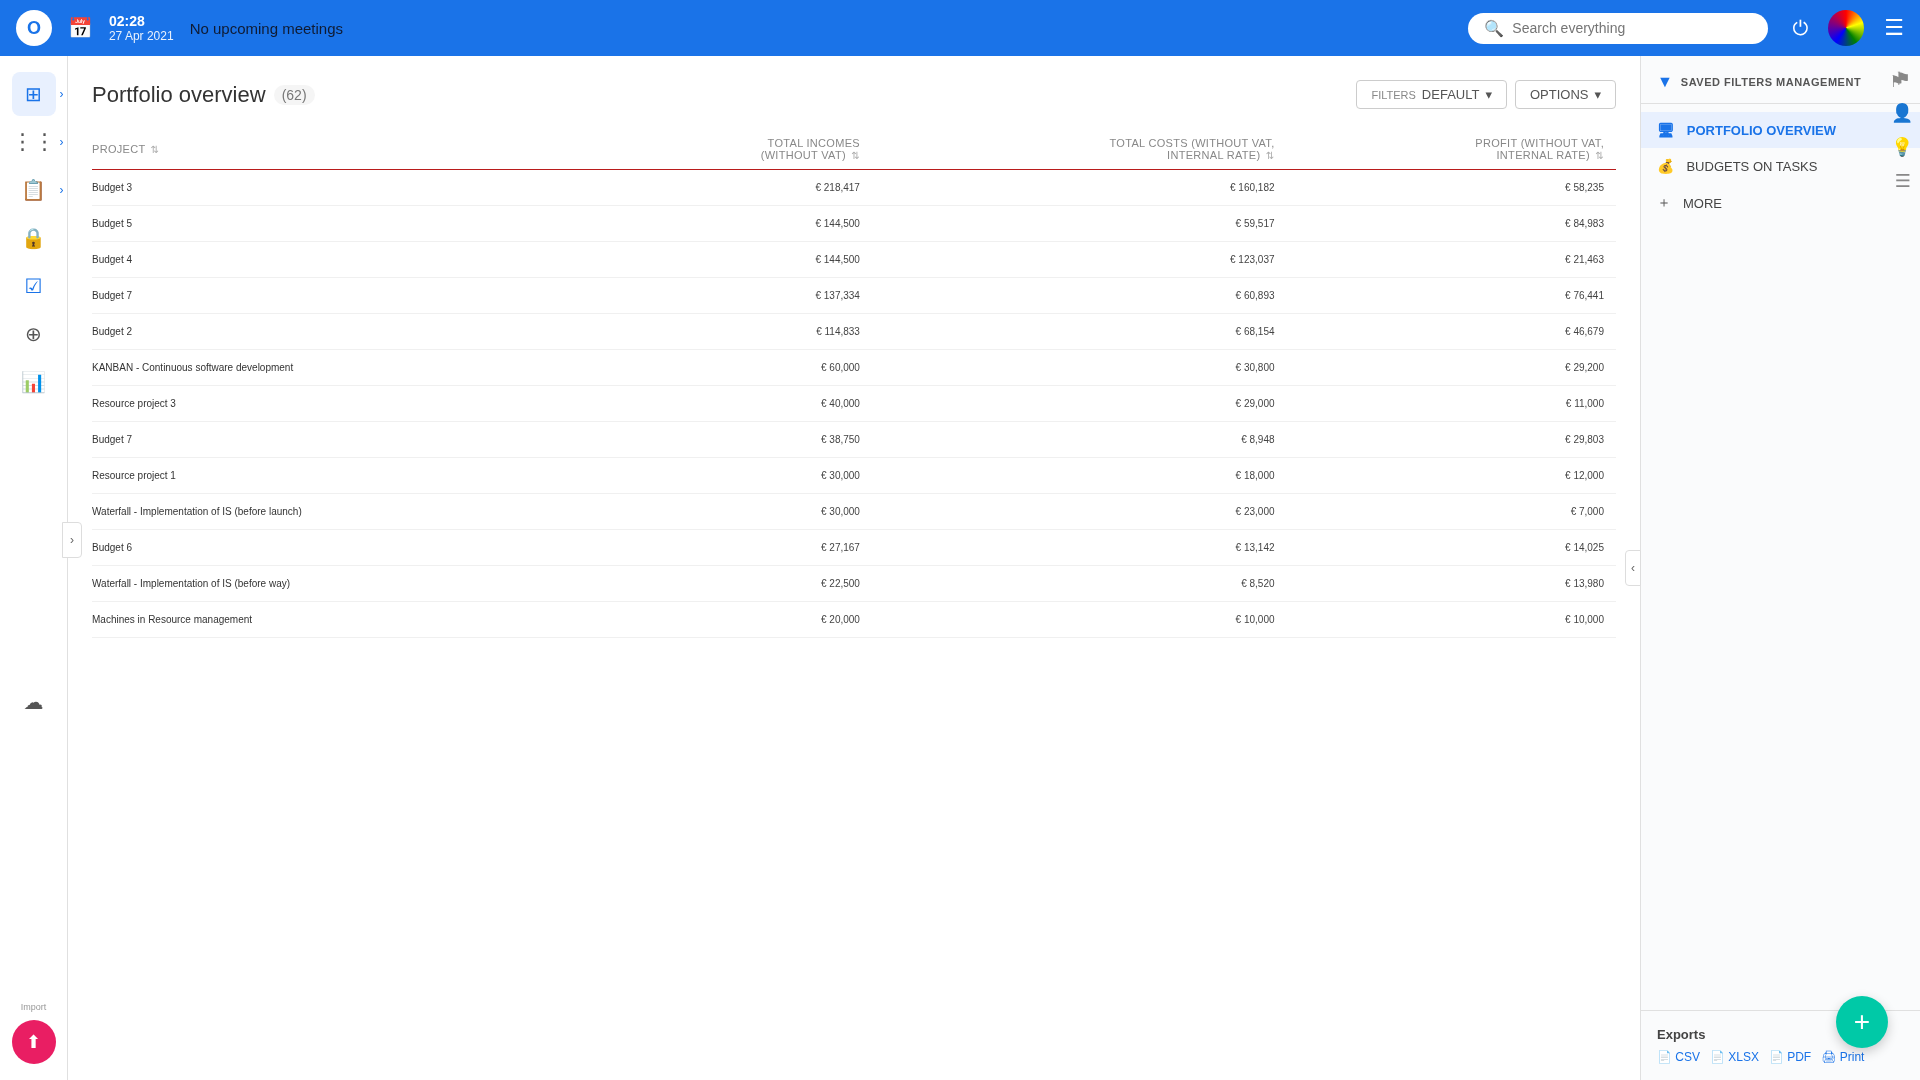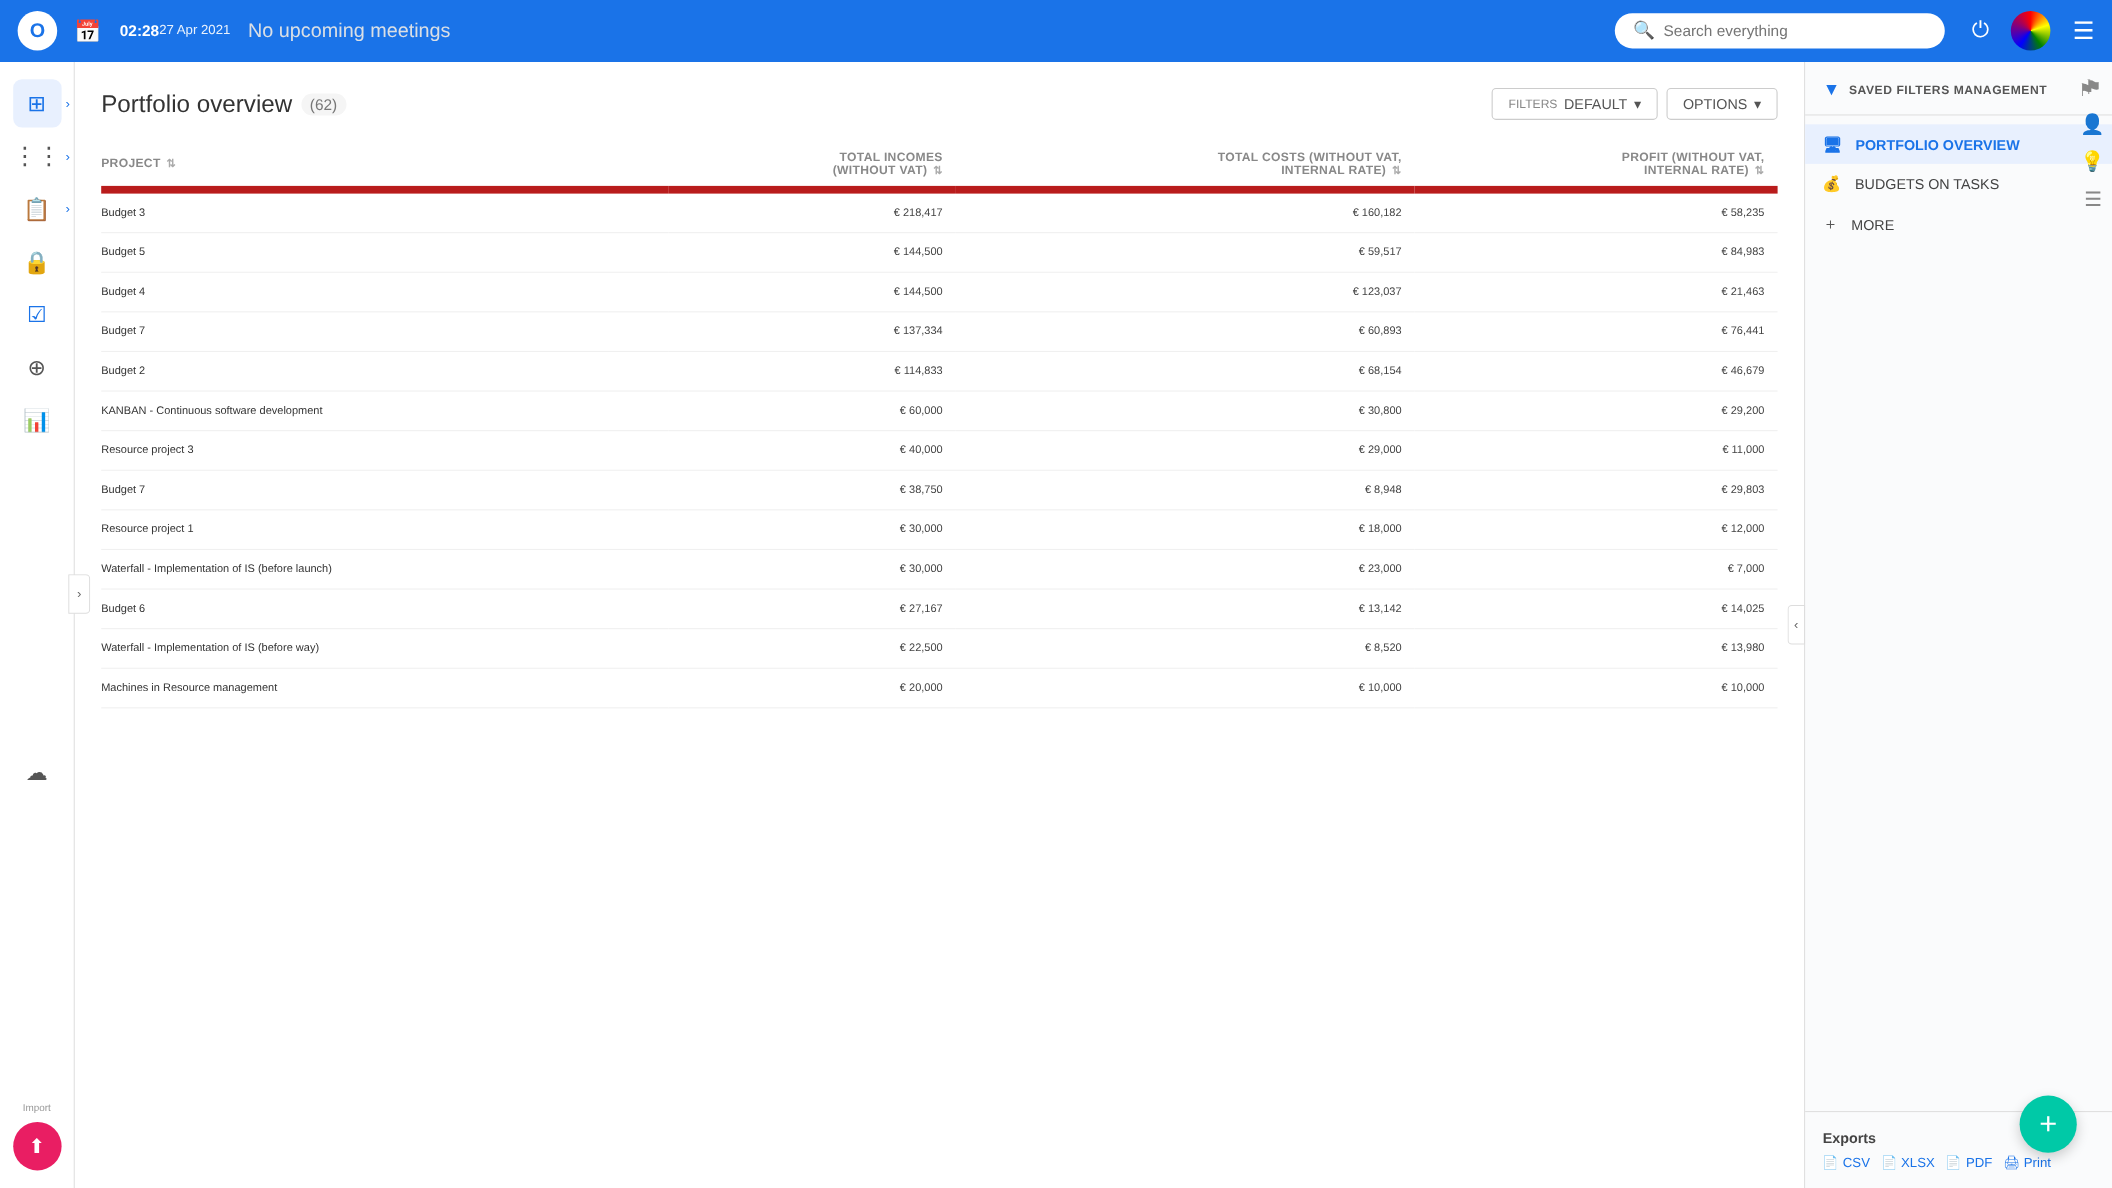--- a/index.html
+++ b/index.html
@@ -20,27 +20,27 @@
       background: white;
       border-radius: 50%;
       display: flex; align-items: center; justify-content: center;
       color: #1a73e8; font-weight: bold; font-size: 18px;
     }
     .topnav-calendar-icon {
       color: white; font-size: 20px; margin-left: 4px;
     }
     .topnav-time-info {
       color: white;
-      display: flex; flex-direction: row;
+      display: flex; flex-direction: column;
       font-size: 13px;
       margin-left: 4px;
     }
     .topnav-time { font-weight: bold; font-size: 14px; }
     .topnav-date { font-size: 12px; opacity: 0.9; }
-    .topnav-meeting { font-size: 18px; color: #e5e5e5; opacity: 0.95; margin-left: 4px; }
+    .topnav-meeting { font-size: 15px; color: #0f172a; opacity: 0.95; margin-left: 4px; }
     .topnav-spacer { flex: 1; }
     .search-box {
       background: white;
       border-radius: 24px;
       display: flex; align-items: center;
       padding: 6px 16px;
       width: 300px;
       gap: 8px;
     }
     .search-box input {
@@ -141,25 +141,25 @@
 
     
     .portfolio-table {
       width: 100%;
       border-collapse: collapse;
     }
     .portfolio-table th {
       text-align: left;
       font-size: 11px;
       color: #888;
-      font-weight: 700;
+      font-weight: 400;
       text-transform: uppercase;
       letter-spacing: 0.3px;
       padding: 8px 12px 8px 0;
-      border-bottom: 7px solid #b91c1c;
+      border-bottom: 1px solid #b91c1c;
     }
     .portfolio-table th.num { text-align: right; }
     .portfolio-table td {
       padding: 12px 12px 12px 0;
       border-bottom: 1px solid #f0f0f0;
       font-size: 10px;
       color: #333;
     }
     .portfolio-table td.num { text-align: right; color: #444; }
     .th-sort { font-size: 10px; color: #aaa; margin-left: 2px; }

